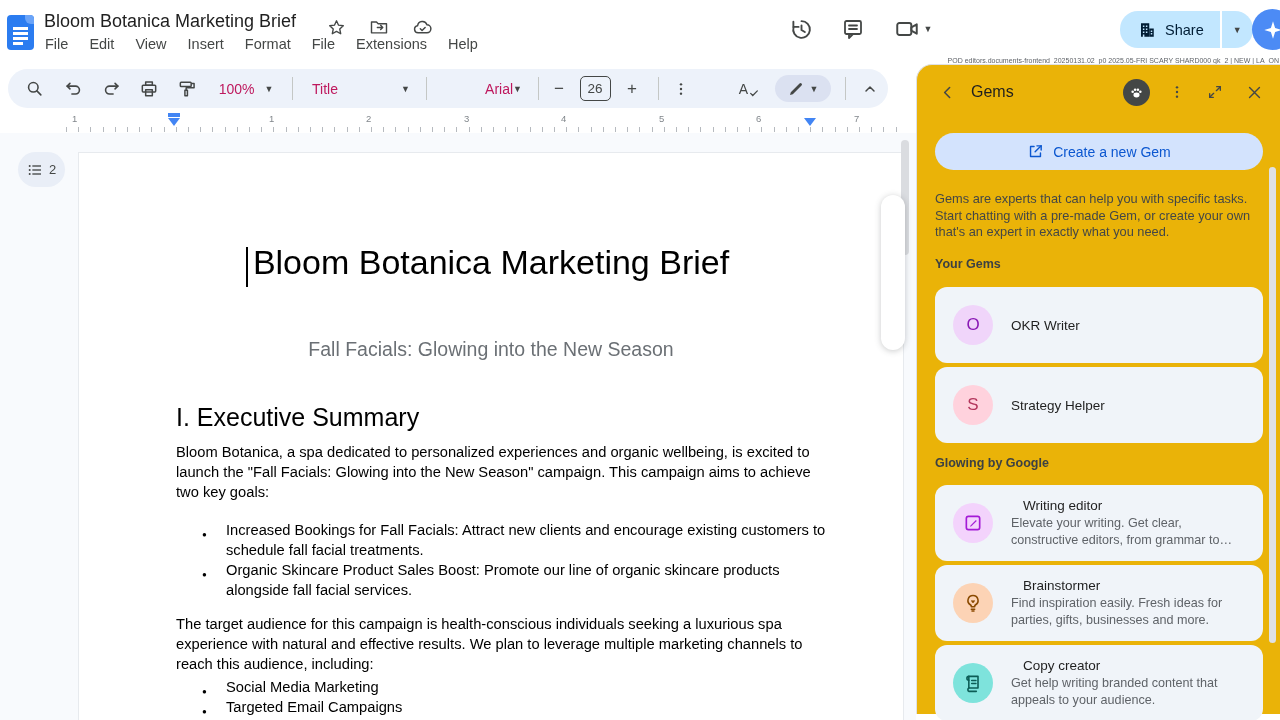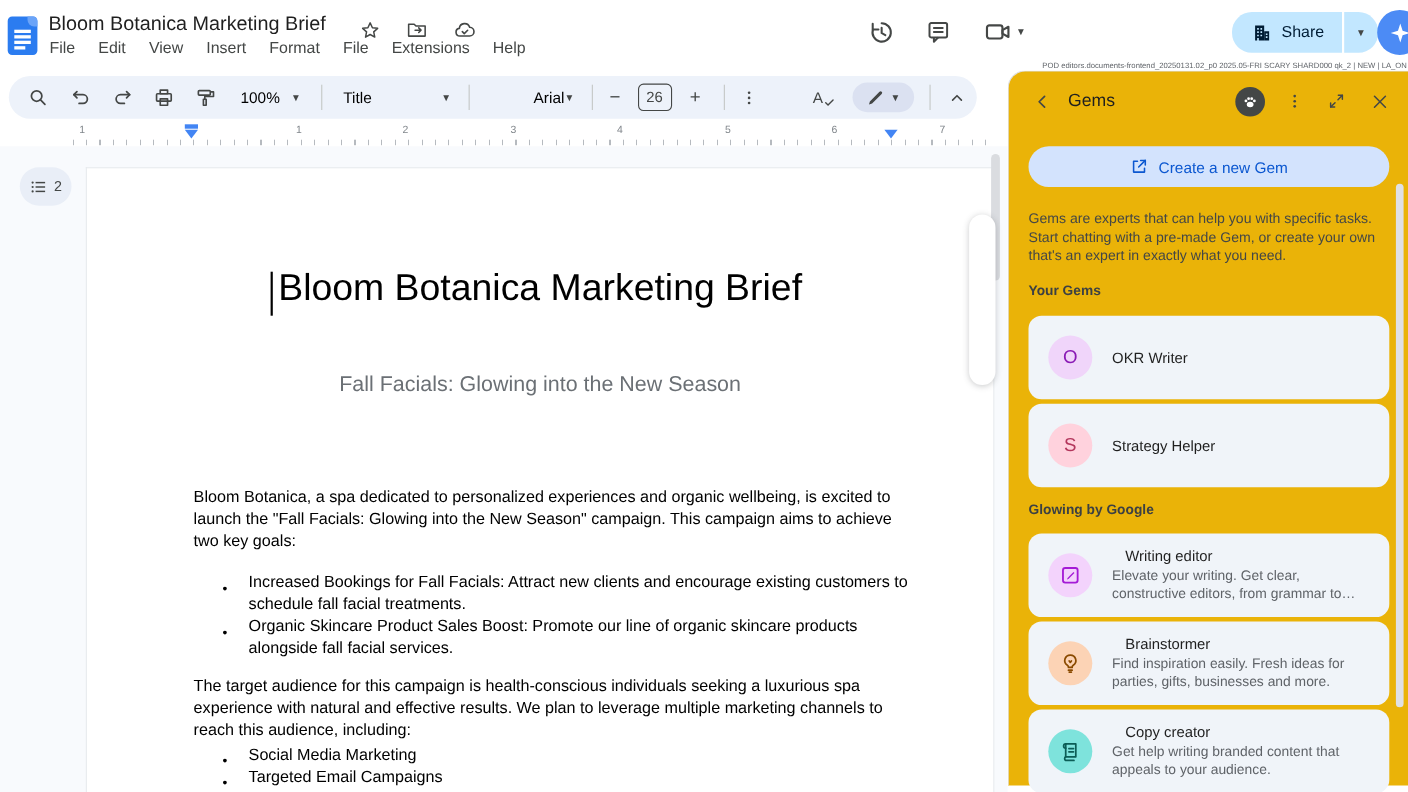--- a/index.html
+++ b/index.html
@@ -34,21 +34,21 @@
   #toolbar { position:absolute; left:8px; top:69px; width:880px; height:39px;
     background:#edf2fa; border-radius:20px; }
   #toolbar .t { position:absolute; top:0; height:39px; display:flex; align-items:center;
     justify-content:center; color:#444746; }
   .tdiv { position:absolute; top:8px; width:1px; height:23px; background:#c4c7c5; }
   .caret { font-size:9px; color:#444746; }
   #font-size-box { width:31px; height:25px; border:1.5px solid #444746; border-radius:5px;
     display:flex; align-items:center; justify-content:center; font-size:13.5px; color:#444746; }
   #pen-pill { position:absolute; left:767px; top:6px; width:56px; height:27px; background:#dbe1f1;
     border-radius:14px; display:flex; align-items:center; justify-content:center; gap:6px; }
-  .tlabel { font-size:14px; color:#000000; }
+  .tlabel { font-size:14px; color:#be185d; }
   #spell-btn { font-size:14px; font-weight:500; color:#444746; }
 
   
   #ruler { position:absolute; left:0; top:112px; width:912px; height:21px; background:#fff; }
   #ruler .ticks { position:absolute; left:66px; right:4px; bottom:1px; height:5px;
     background:repeating-linear-gradient(to right,#b6babf 0 1px,transparent 1px 12.2px); }
   #ruler .num { position:absolute; top:1px; font-size:9.5px; color:#80868b; }
   .ind-rect { position:absolute; left:168px; top:113px; width:12px; height:4px; background:#4285f4; }
   .ind-tri { position:absolute; width:0; height:0; border-left:6px solid transparent;
     border-right:6px solid transparent; border-top:8px solid #4285f4; }
@@ -303,20 +303,21 @@
         <circle cx="4" cy="18" r="1.5"></circle>
         <rect x="8" y="17" width="13" height="2"></rect>
       </svg>
     <span>2</span>
   </div>
 
   <div id="page">
     <div id="cursor"></div>
     <div class="d-title">Bloom Botanica Marketing Brief</div>
     <div class="d-subtitle">Fall Facials: Glowing into the New Season</div>
+    <div class="d-h1">I. Executive Summary</div>
     <div class="d-p1 body-txt">Bloom Botanica, a spa dedicated to personalized experiences and organic wellbeing, is excited to
 launch the "Fall Facials: Glowing into the New Season" campaign. This campaign aims to achieve
 two key goals:</div>
     <ul class="d-ul1">
       <li class="d-li body-txt">Increased Bookings for Fall Facials: Attract new clients and encourage existing customers to
 schedule fall facial treatments.</li>
       <li class="d-li body-txt">Organic Skincare Product Sales Boost: Promote our line of organic skincare products
 alongside fall facial services.</li>
     </ul>
     <div class="d-p2 body-txt">The target audience for this campaign is health-conscious individuals seeking a luxurious spa

